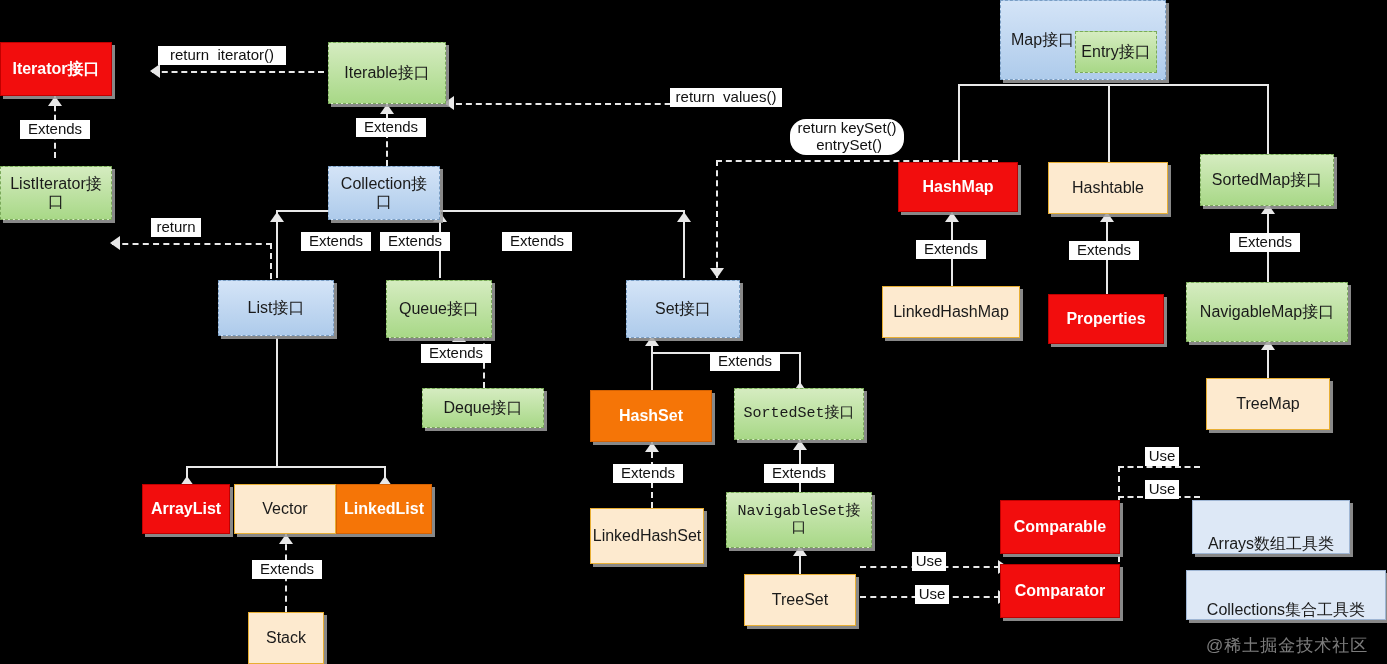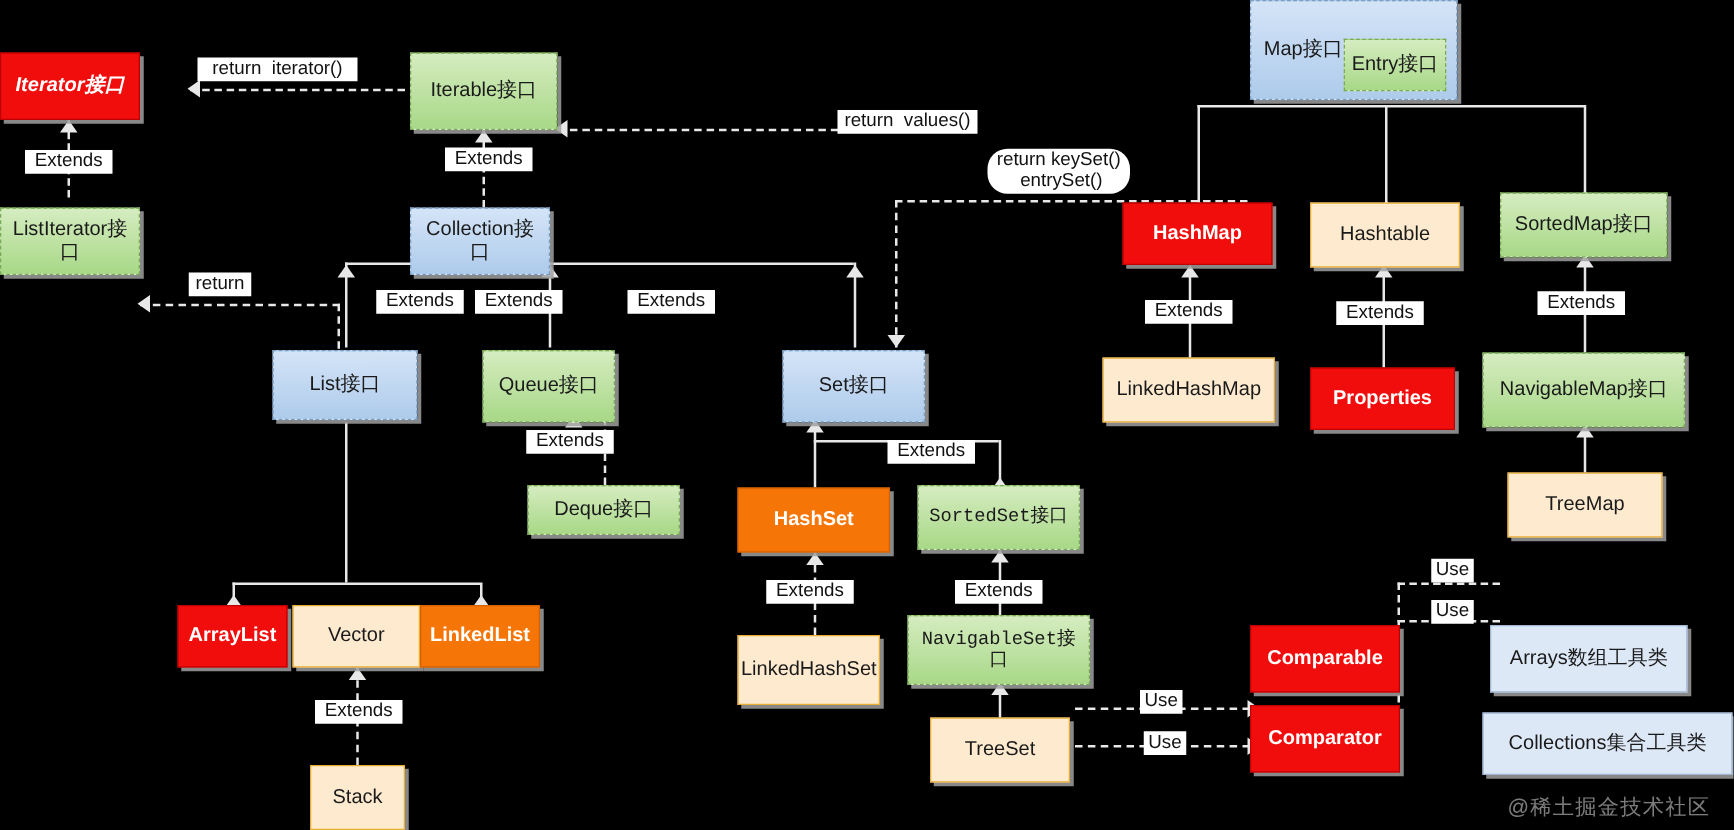--- a/index.html
+++ b/index.html
@@ -60,20 +60,21 @@
     color: #1a1a1a;
     border: 1px dashed #7a9ec4;
     font-size: 16px;
   }
   
   .t-utility {
     background: #dde8f6;
     color: #1a1a1a;
     border: 1px solid #9fb6d4;
     font-size: 16px;
+    align-items: flex-end;
   }
   
   .t-cream {
     background: #fdeacf;
     color: #1a1a1a;
     border: 1px solid #e8ae32;
     font-size: 16px;
   }
   .mono { font-family: "Liberation Mono", monospace; font-size: 15px; }
 
@@ -245,21 +246,21 @@
 
   <div class="dashh" style="left:860px; top:566px; width:140px;"></div>
   <div class="dashh" style="left:860px; top:596px; width:140px;"></div>
   <div class="tri-right" style="left:998px; top:560px;"></div>
   <div class="tri-right" style="left:998px; top:590px;"></div>
 
   <div class="dashh" style="left:1118px; top:466px; width:82px;"></div>
   <div class="dashh" style="left:1118px; top:496px; width:82px;"></div>
   <div class="dashv" style="left:1118px; top:466px; height:96px;"></div>
 
-  <div class="node t-red" style="left:0px; top:42px; width:112px; height:54px;font-style:italic;">
+  <div class="node t-red" style="left:0px; top:42px; width:112px; height:54px;">
     <span class="lbl">Iterator接口</span>
   </div>
 
   <div class="node t-green" style="left:0px; top:166px; width:112px; height:54px;">
     <span class="lbl">ListIterator接口</span>
   </div>
 
   <div class="node t-green" style="left:328px; top:42px; width:118px; height:62px;">
     <span class="lbl">Iterable接口</span>
   </div>

